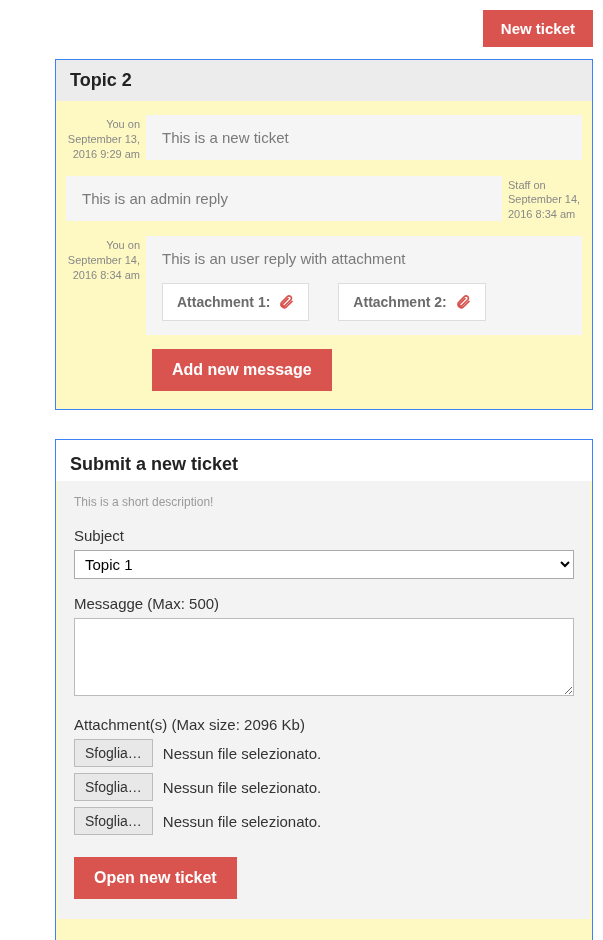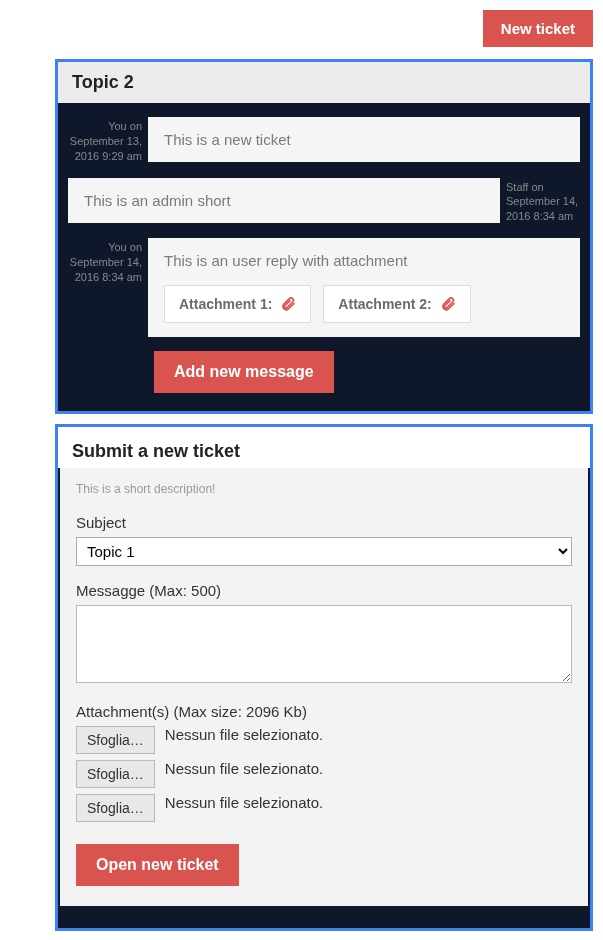--- a/index.html
+++ b/index.html
@@ -22,23 +22,23 @@
   background: #d9534f;
   color: #fff;
   font-weight: 700;
   font-size: 15px;
   padding: 10px 18px;
   border: none;
   cursor: pointer;
 }
 .btn-red.lg { padding: 12px 20px; font-size: 16px; }
 .card {
-  border: 3px solid #3b82f6;
-  background: #0f172a;
-  margin-bottom: 10px;
+  border: 1px solid #3b82f6;
+  background: #fef9c3;
+  margin-bottom: 29px;
   padding: 0;
 }
 .card-header {
   background: #ececec;
   padding: 10px 14px;
   font-weight: 700;
   font-size: 18px;
   color: #222;
 }
 .thread { padding: 14px 10px 18px 10px; }
@@ -58,21 +58,21 @@
 }
 .msg-meta.right { text-align: left; padding-left: 6px; padding-right: 0; }
 .msg-bubble {
   flex: 1;
   background: #f5f5f5;
   padding: 14px 16px;
   color: #7a7a7a;
   font-size: 15px;
 }
 .msg-bubble.admin { color: #7a7a7a; }
-.attach-row { margin-top: 16px; display: flex; gap: 12px; }
+.attach-row { margin-top: 16px; display: flex; gap: 29px; }
 .attach-chip {
   border: 1px solid #ddd;
   background: #fff;
   padding: 10px 14px;
   color: #6b6b6b;
   font-weight: 600;
   font-size: 14px;
   display: inline-flex;
   align-items: center;
   gap: 8px;
@@ -97,21 +97,21 @@
 textarea.msgbox {
   width: 100%;
   height: 78px;
   font-size: 14px;
   padding: 6px;
   border: 1px solid #bbb;
   background: #fff;
   resize: both;
   margin-bottom: 16px;
 }
-.file-row { display: flex; align-items: flex-start; gap: 10px; margin-bottom: 6px; }
+.file-row { display: flex; align-items: center; gap: 10px; margin-bottom: 6px; }
 .file-btn {
   background: #e8e8e8;
   border: 1px solid #bbb;
   padding: 5px 10px;
   font-size: 14px;
   color: #333;
   cursor: pointer;
 }
 .file-status { color: #333; font-size: 15px; }
 .open-wrap { margin-top: 22px; }
@@ -131,21 +131,21 @@
 
       <div class="msg">
         <div class="msg-meta">
           <div>You on</div>
           <div>September 13, 2016 9:29 am</div>
         </div>
         <div class="msg-bubble">This is a new ticket</div>
       </div>
 
       <div class="msg">
-        <div class="msg-bubble admin">This is an admin short</div>
+        <div class="msg-bubble admin">This is an admin reply</div>
         <div class="msg-meta right">
           <div>Staff on</div>
           <div>September 14, 2016 8:34 am</div>
         </div>
       </div>
 
       <div class="msg">
         <div class="msg-meta">
           <div>You on</div>
           <div>September 14, 2016 8:34 am</div>

